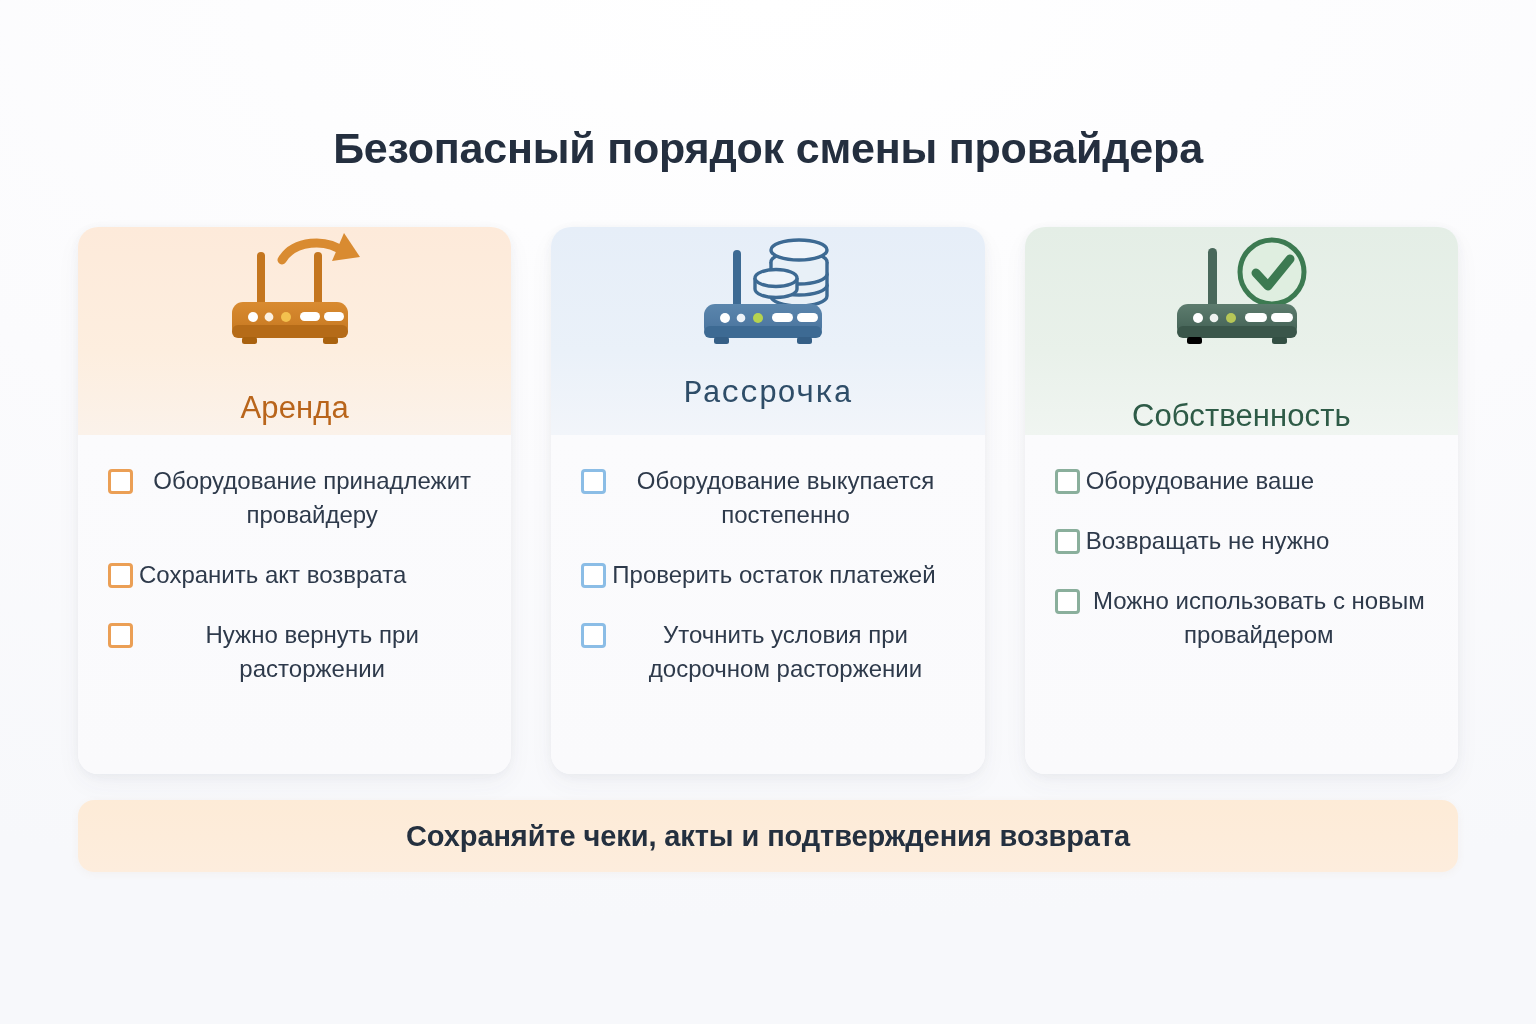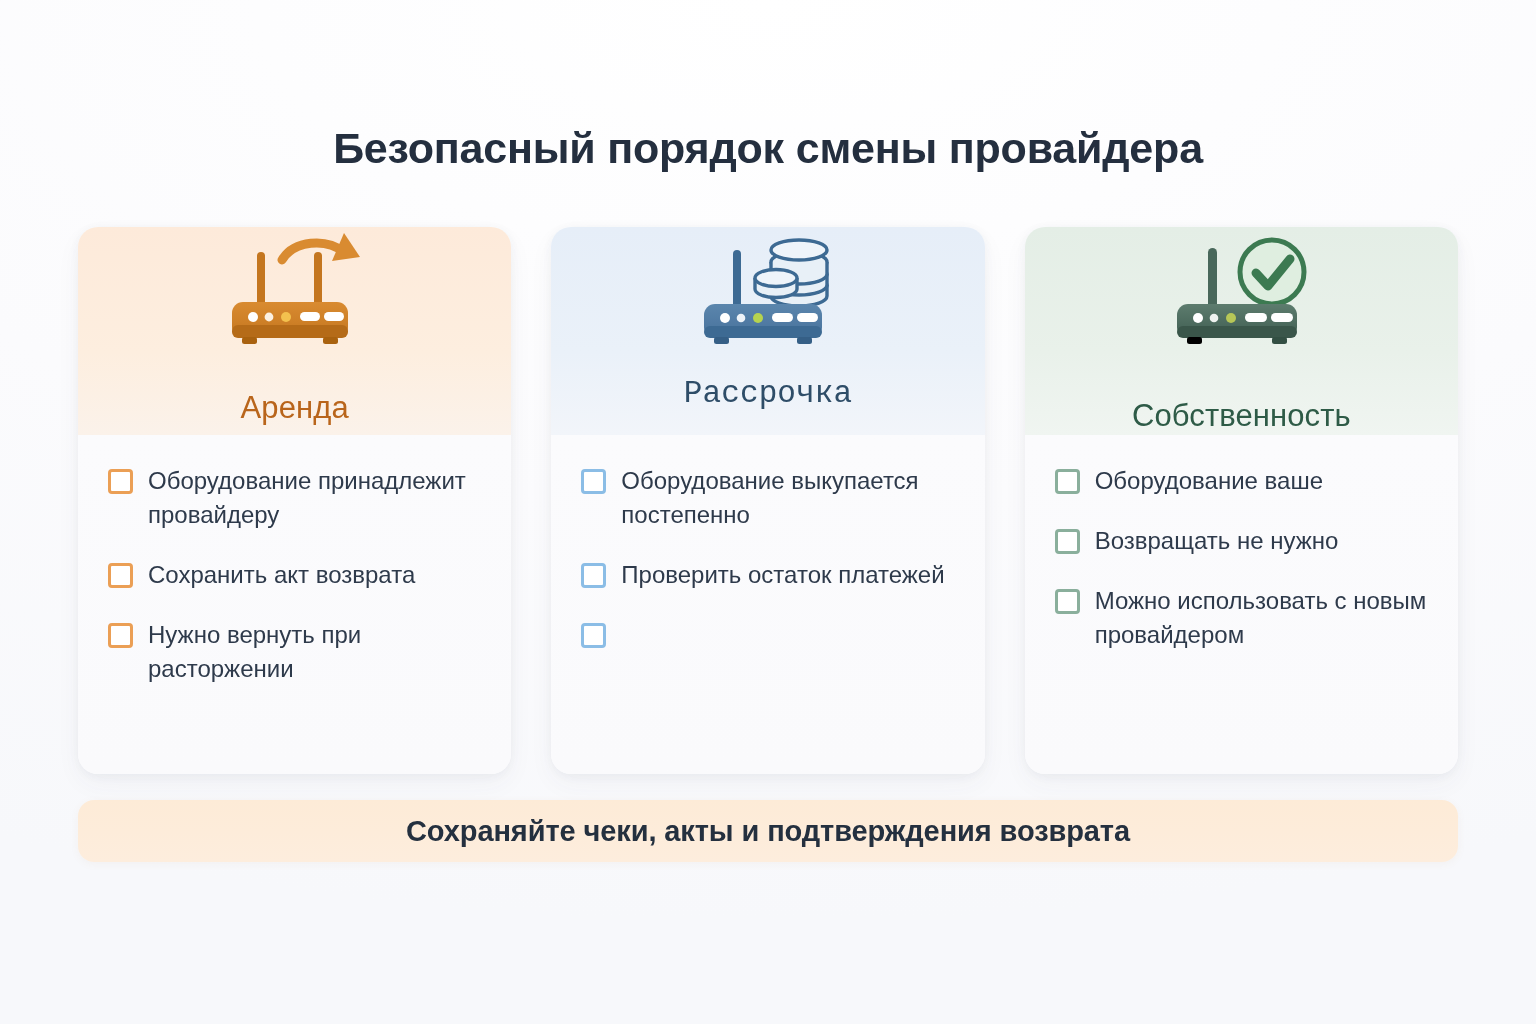--- a/index.html
+++ b/index.html
@@ -98,22 +98,23 @@
   .card-body {
     flex: 1 1 auto;
     background: linear-gradient(180deg,#fbfbfd 0%, #fafafc 100%);
     padding: 29px 26px 20px 30px;
     box-sizing: border-box;
   }
   .check-list { list-style: none; margin: 0; padding: 0; }
   .check-item {
     display: flex;
     align-items: flex-start;
-    gap: 15px;
+    gap: 6px;
     margin-bottom: 26px;
+    text-align: center;
   }
   .check-item:last-child { margin-bottom: 0; }
   .check-box {
     flex: 0 0 auto;
     width: 25px;
     height: 25px;
     margin-top: 5px;
     border-radius: 4px;
     background: #ffffff;
     box-sizing: border-box;
@@ -128,21 +129,21 @@
     color: #2e3a4b;
     font-weight: 400;
   }
 
   
   .footer-banner {
     position: absolute;
     left: 78px;
     top: 800px;
     width: 1380px;
-    height: 62px;
+    height: 72px;
     border-radius: 16px;
     background: linear-gradient(180deg,#fdebd7 0%, #fdeddd 100%);
     display: flex;
     align-items: center;
     justify-content: center;
     box-shadow: 0 2px 8px rgba(170,120,60,0.06);
   }
   .footer-text {
     font-size: 29px;
     font-weight: 700;
@@ -264,20 +265,21 @@
           <li class="check-item">
             <span class="check-box"></span>
             <span class="check-text">Оборудование выкупается постепенно</span>
           </li>
           <li class="check-item">
             <span class="check-box"></span>
             <span class="check-text">Проверить остаток платежей</span>
           </li>
           <li class="check-item">
             <span class="check-box"></span>
+            <span class="check-text">Уточнить условия при досрочном расторжении</span>
           </li>
         </ul>
       </div>
     </div>
 
     <div class="card own">
       <div class="card-band">
         <span class="icon-wrap">
           <svg class="icon-svg" width="150" height="118" viewBox="0 0 150 118" aria-hidden="true">
             <defs>

